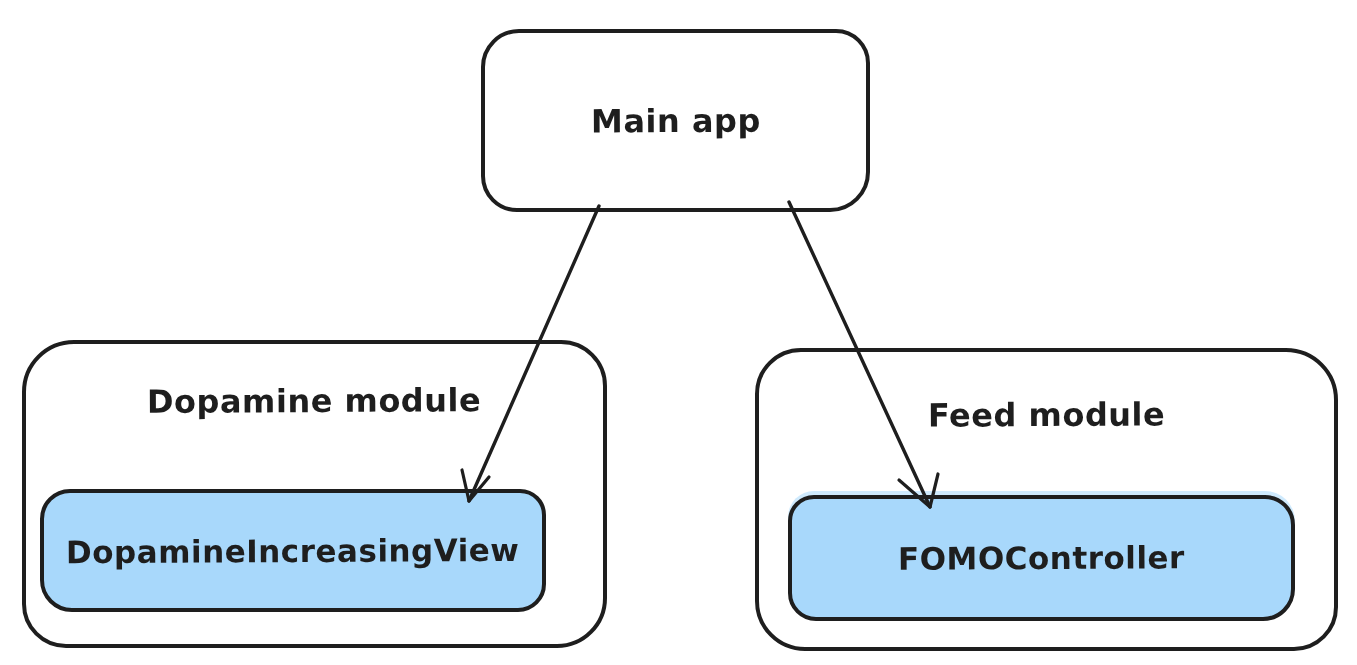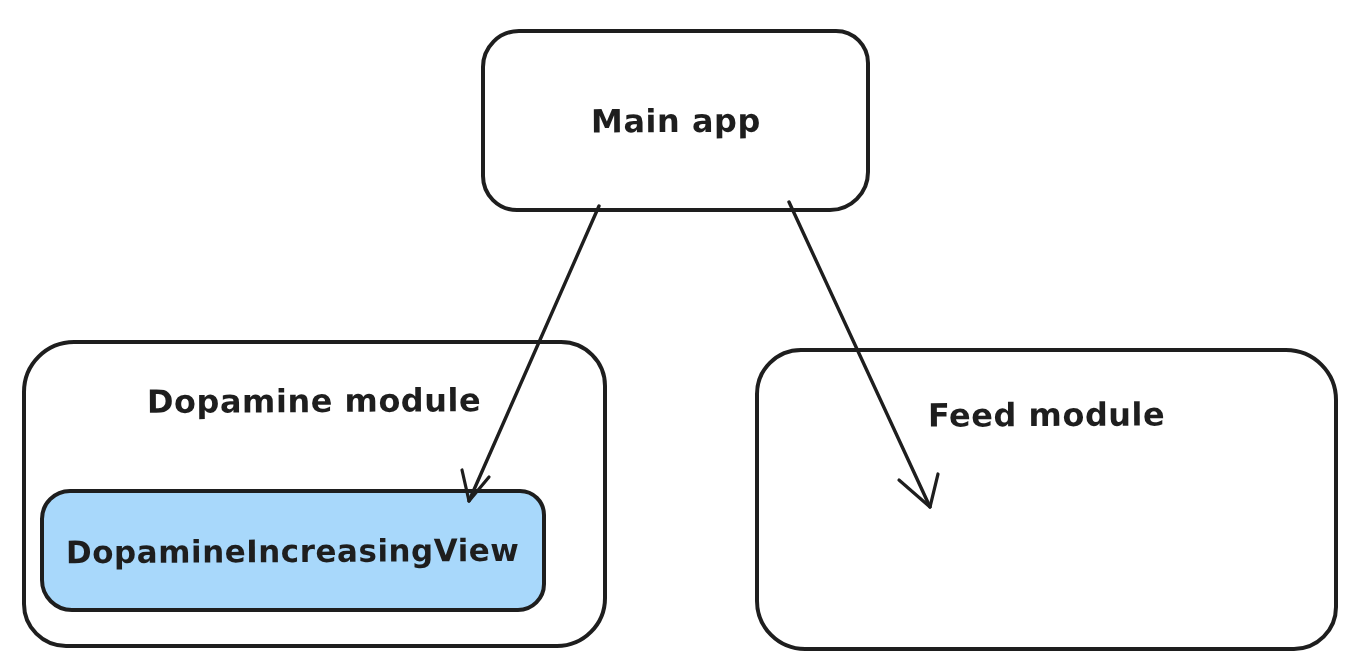--- a/index.html
+++ b/index.html
@@ -127,14 +127,17 @@
   </div>
 
   <div class="node highlight dopamine-view">
     <span class="node-label">DopamineIncreasingView</span>
   </div>
 
   <div class="node module feed-module">
     <span class="node-label">Feed module</span>
   </div>
 
+  <div class="node highlight fomo-controller">
+    <span class="node-label">FOMOController</span>
+  </div>
 
 </div>
 
 </body></html>

